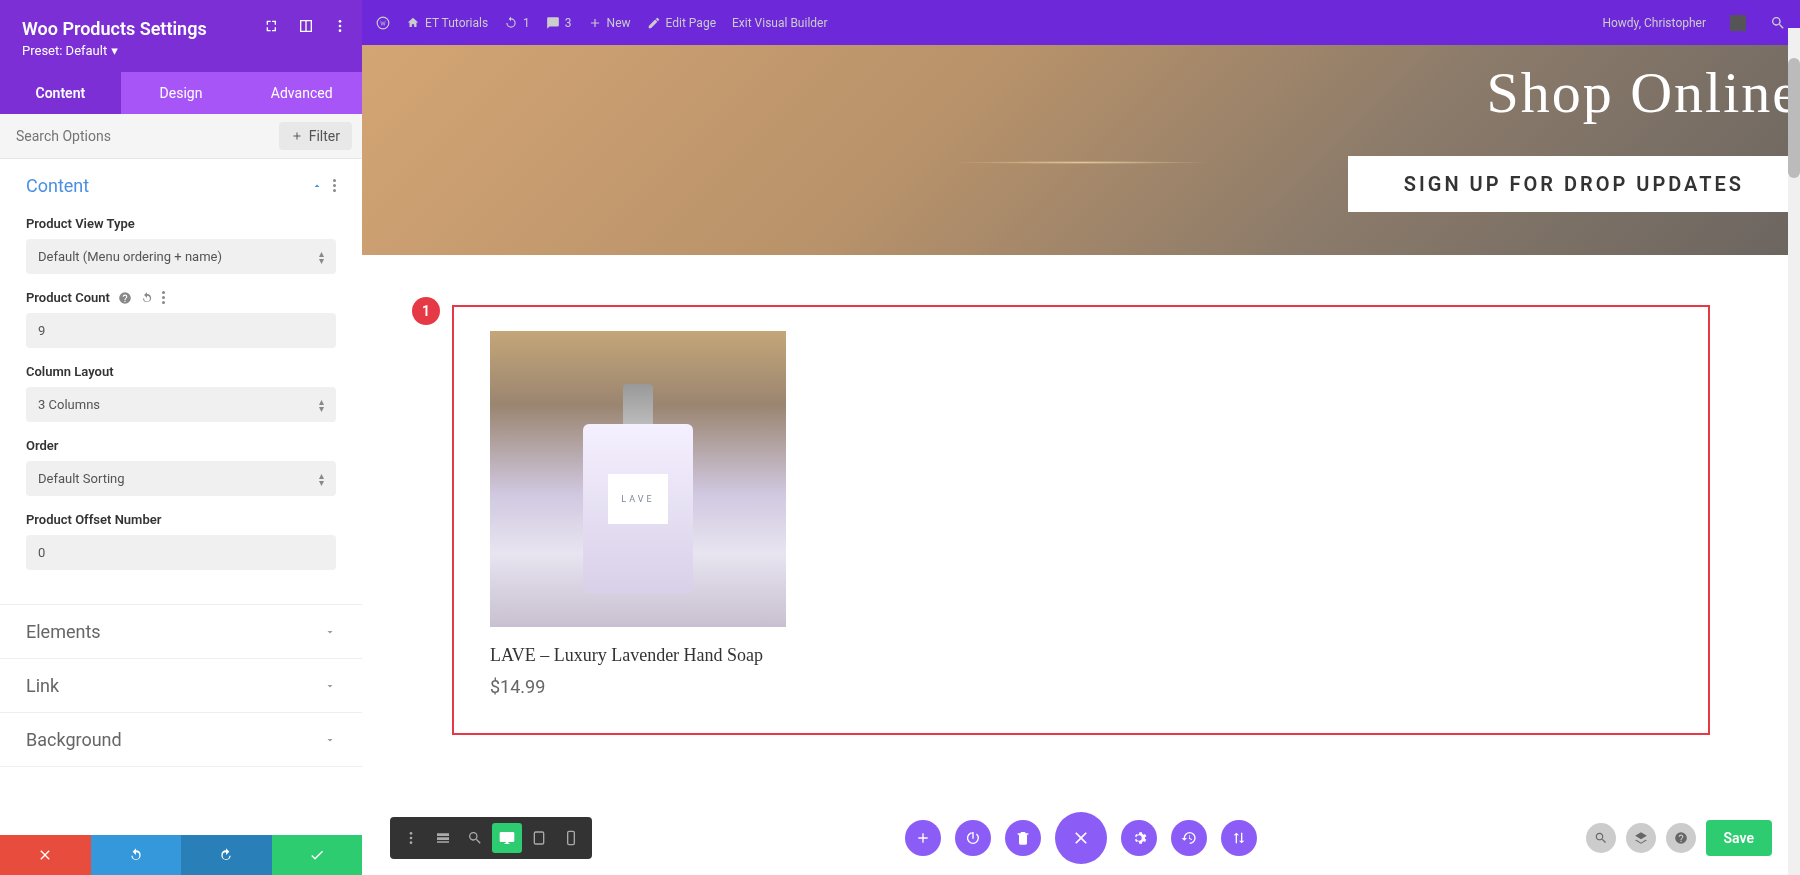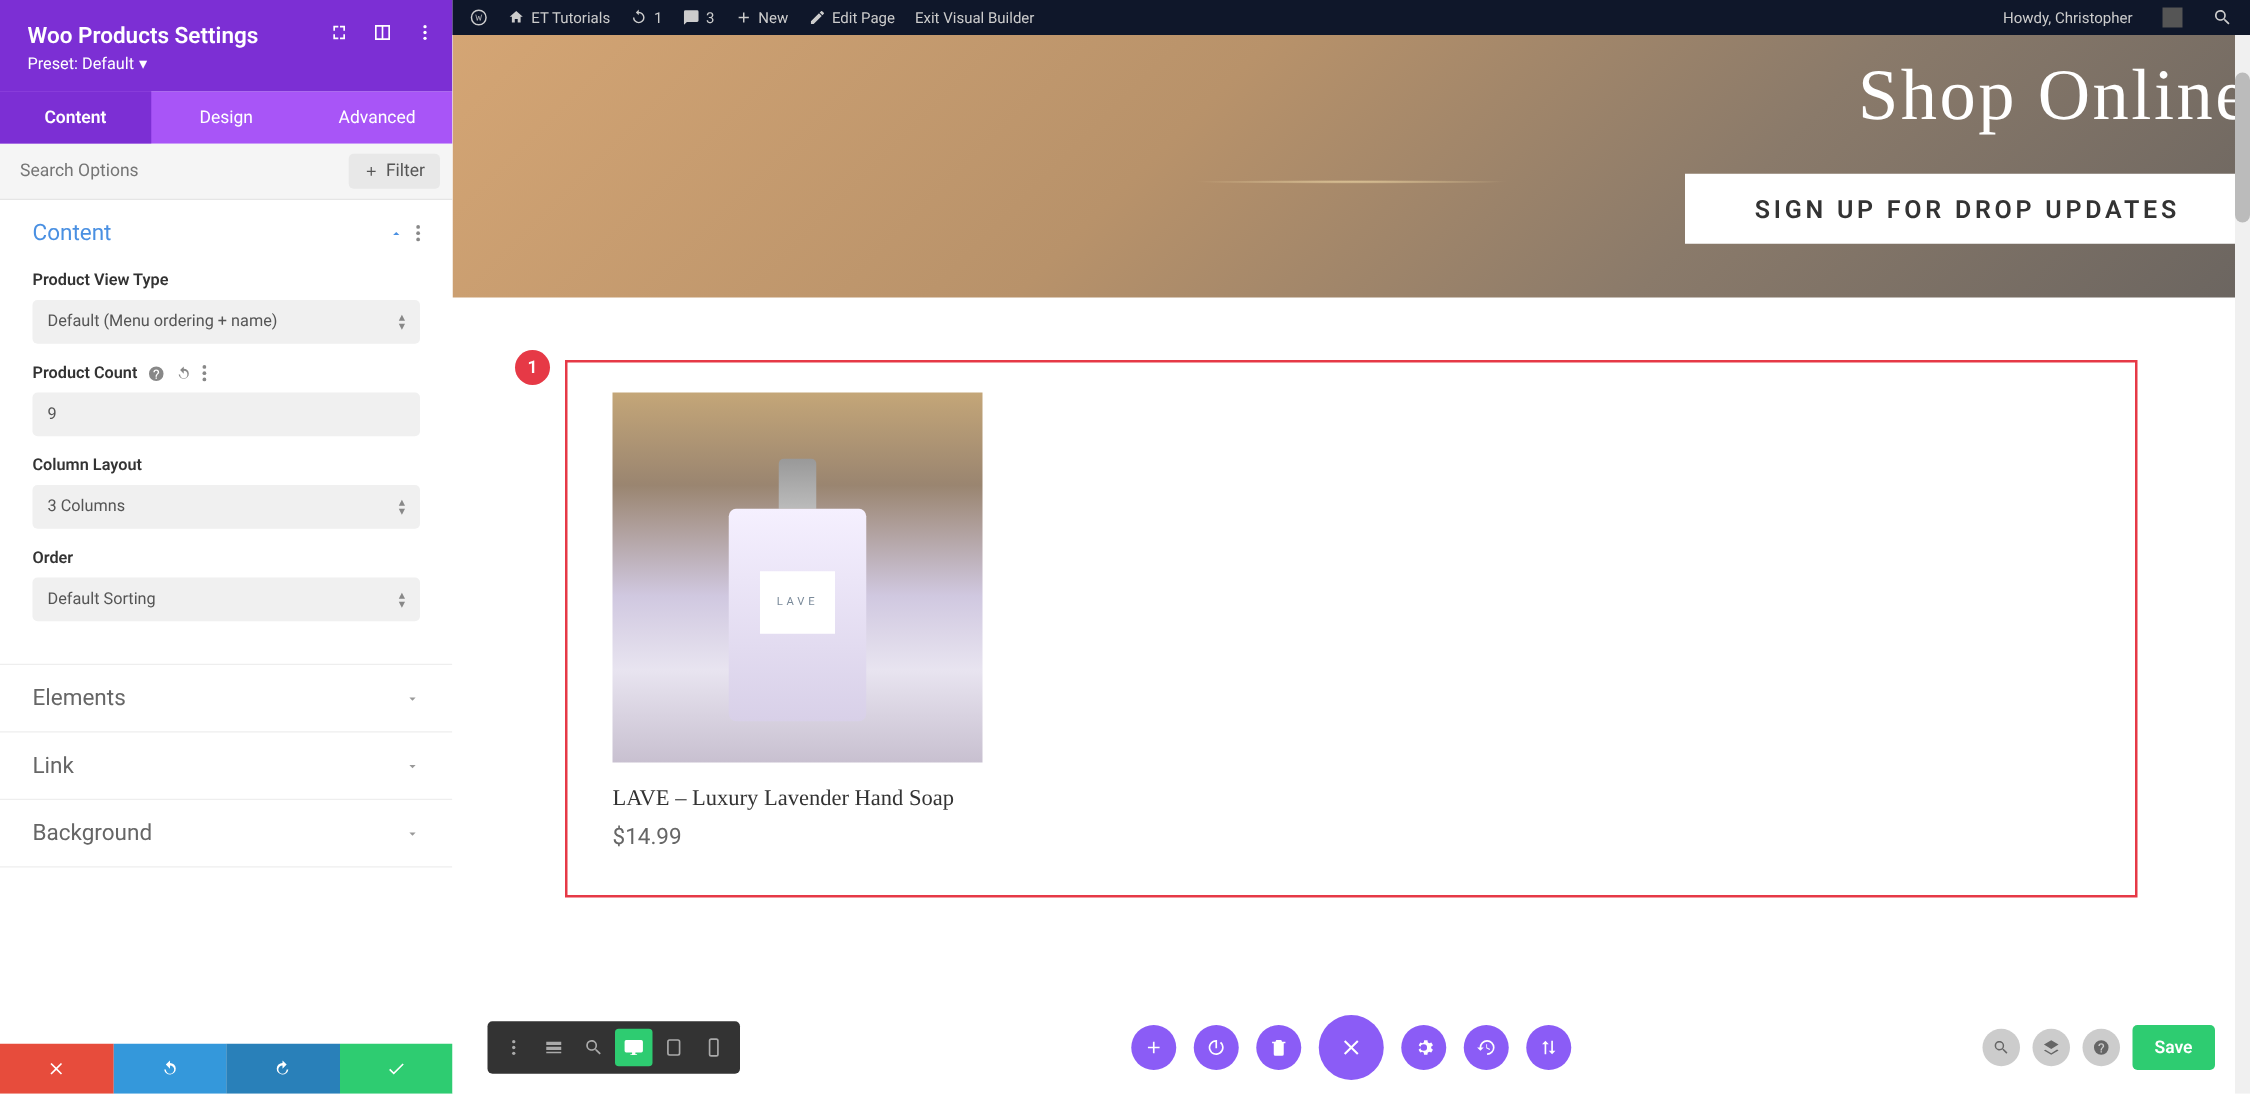--- a/index.html
+++ b/index.html
@@ -46,21 +46,21 @@
 .footer-btn { flex: 1; display: flex; align-items: center; justify-content: center; cursor: pointer; }
 .footer-btn svg { width: 16px; height: 16px; fill: #fff; }
 .fb-red { background: #e74c3c; }
 .fb-blue1 { background: #3498db; }
 .fb-blue2 { background: #2980b9; }
 .fb-green { background: #2ecc71; }
 
 
 .main { flex: 1; height: 100%; display: flex; flex-direction: column; position: relative; }
 
-.admin-bar { height: 28px; background: #0f172a; display: flex; align-items: center; padding: 0 14px; color: #ccc; font-size: 12px; justify-content: space-between; }
+.admin-bar { height: 45px; background: #6d28d9; display: flex; align-items: center; padding: 0 14px; color: #ccc; font-size: 12px; justify-content: space-between; }
 .admin-left { display: flex; align-items: center; gap: 16px; }
 .admin-item { display: flex; align-items: center; gap: 5px; cursor: pointer; }
 .admin-item svg { width: 14px; height: 14px; fill: #ccc; }
 .admin-right { display: flex; align-items: center; gap: 24px; }
 .avatar-sq { width: 16px; height: 16px; background: #555; }
 
 .canvas { flex: 1; background: #fff; overflow: hidden; position: relative; }
 .hero { height: 210px; background: linear-gradient(135deg, #d4a574 0%, #b8926a 40%, #8a7a6a 70%, #6b6560 100%); position: relative; display: flex; flex-direction: column; align-items: flex-end; justify-content: center; }
 .hero::before { content: ""; position: absolute; top: 55%; left: 50%; transform: translateX(-50%); width: 260px; height: 3px; background: radial-gradient(ellipse, #e0c89a 0%, transparent 70%); border-radius: 50%; }
 .hero-title { font-family: Georgia, serif; font-size: 58px; color: #fff; letter-spacing: 2px; margin-bottom: 30px; margin-top: -30px; }
@@ -195,20 +195,24 @@
             <span class="select-arrows">▴<br>▾</span>
           </div>
         </div>
         <div class="field">
           <div class="field-label">Order</div>
           <div class="select-box">
             <span>Default Sorting</span>
             <span class="select-arrows">▴<br>▾</span>
           </div>
         </div>
+        <div class="field">
+          <div class="field-label">Product Offset Number</div>
+          <input class="input-box" value="0" style="">
+        </div>
       </div>
     </div>
 
     <div class="section">
       <div class="section-header">
         <span class="section-title">Elements</span>
         <svg class="chevron" viewBox="0 0 24 24" fill="#999">
             <path d="M7 10l5 5 5-5z"></path>
           </svg>
       </div>

